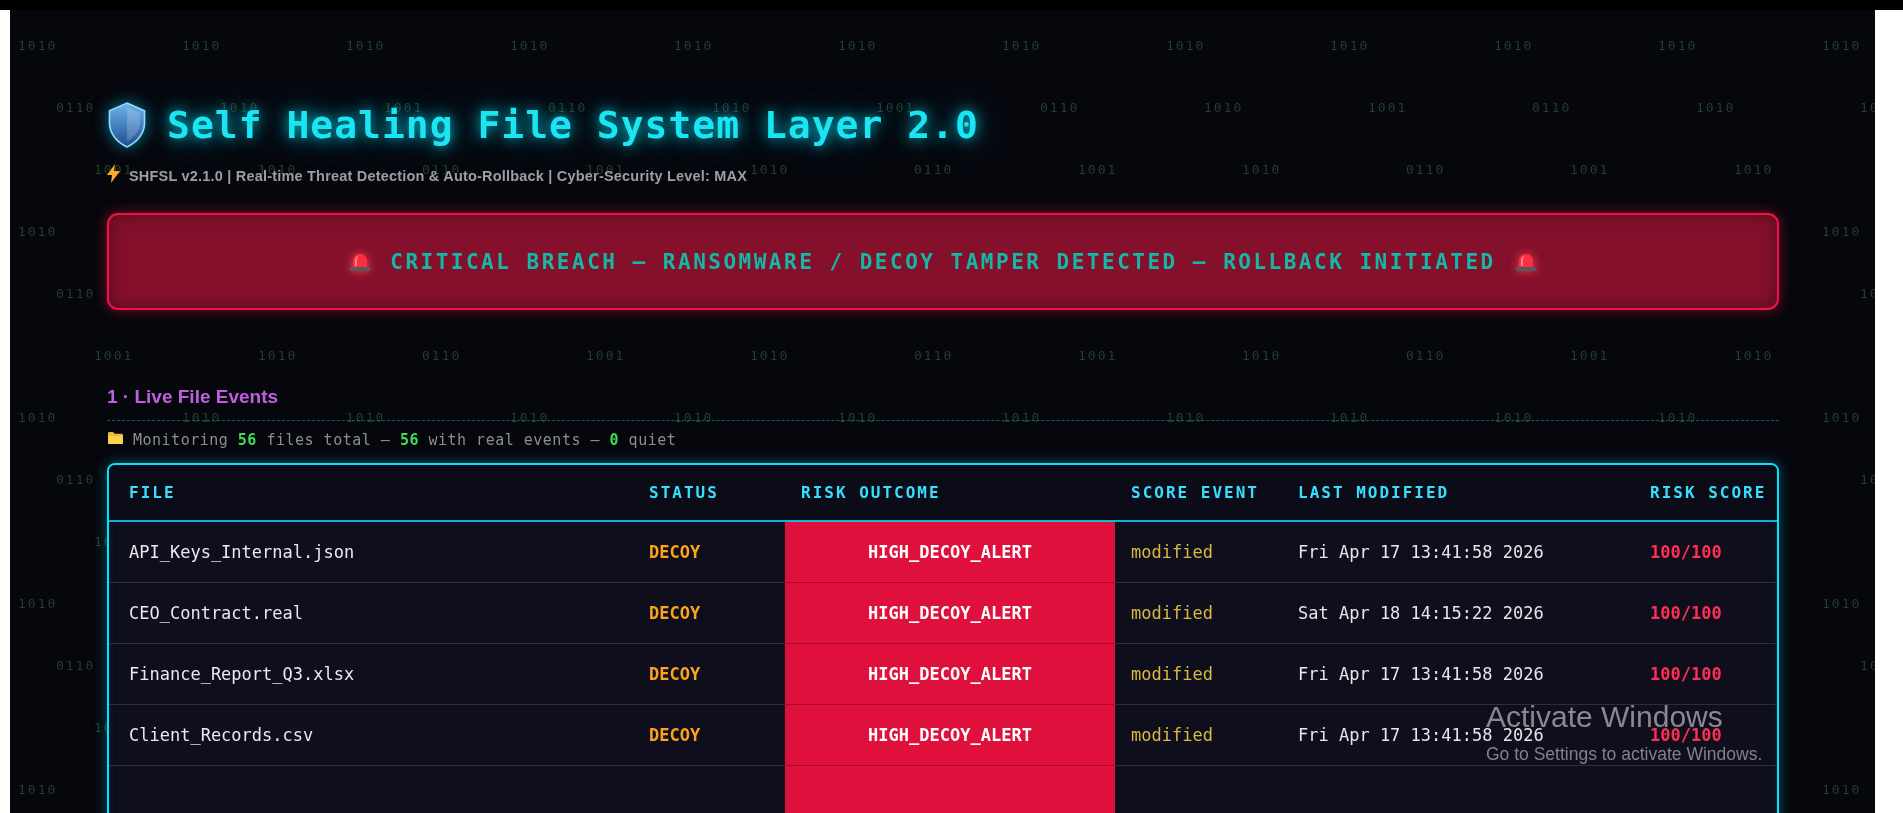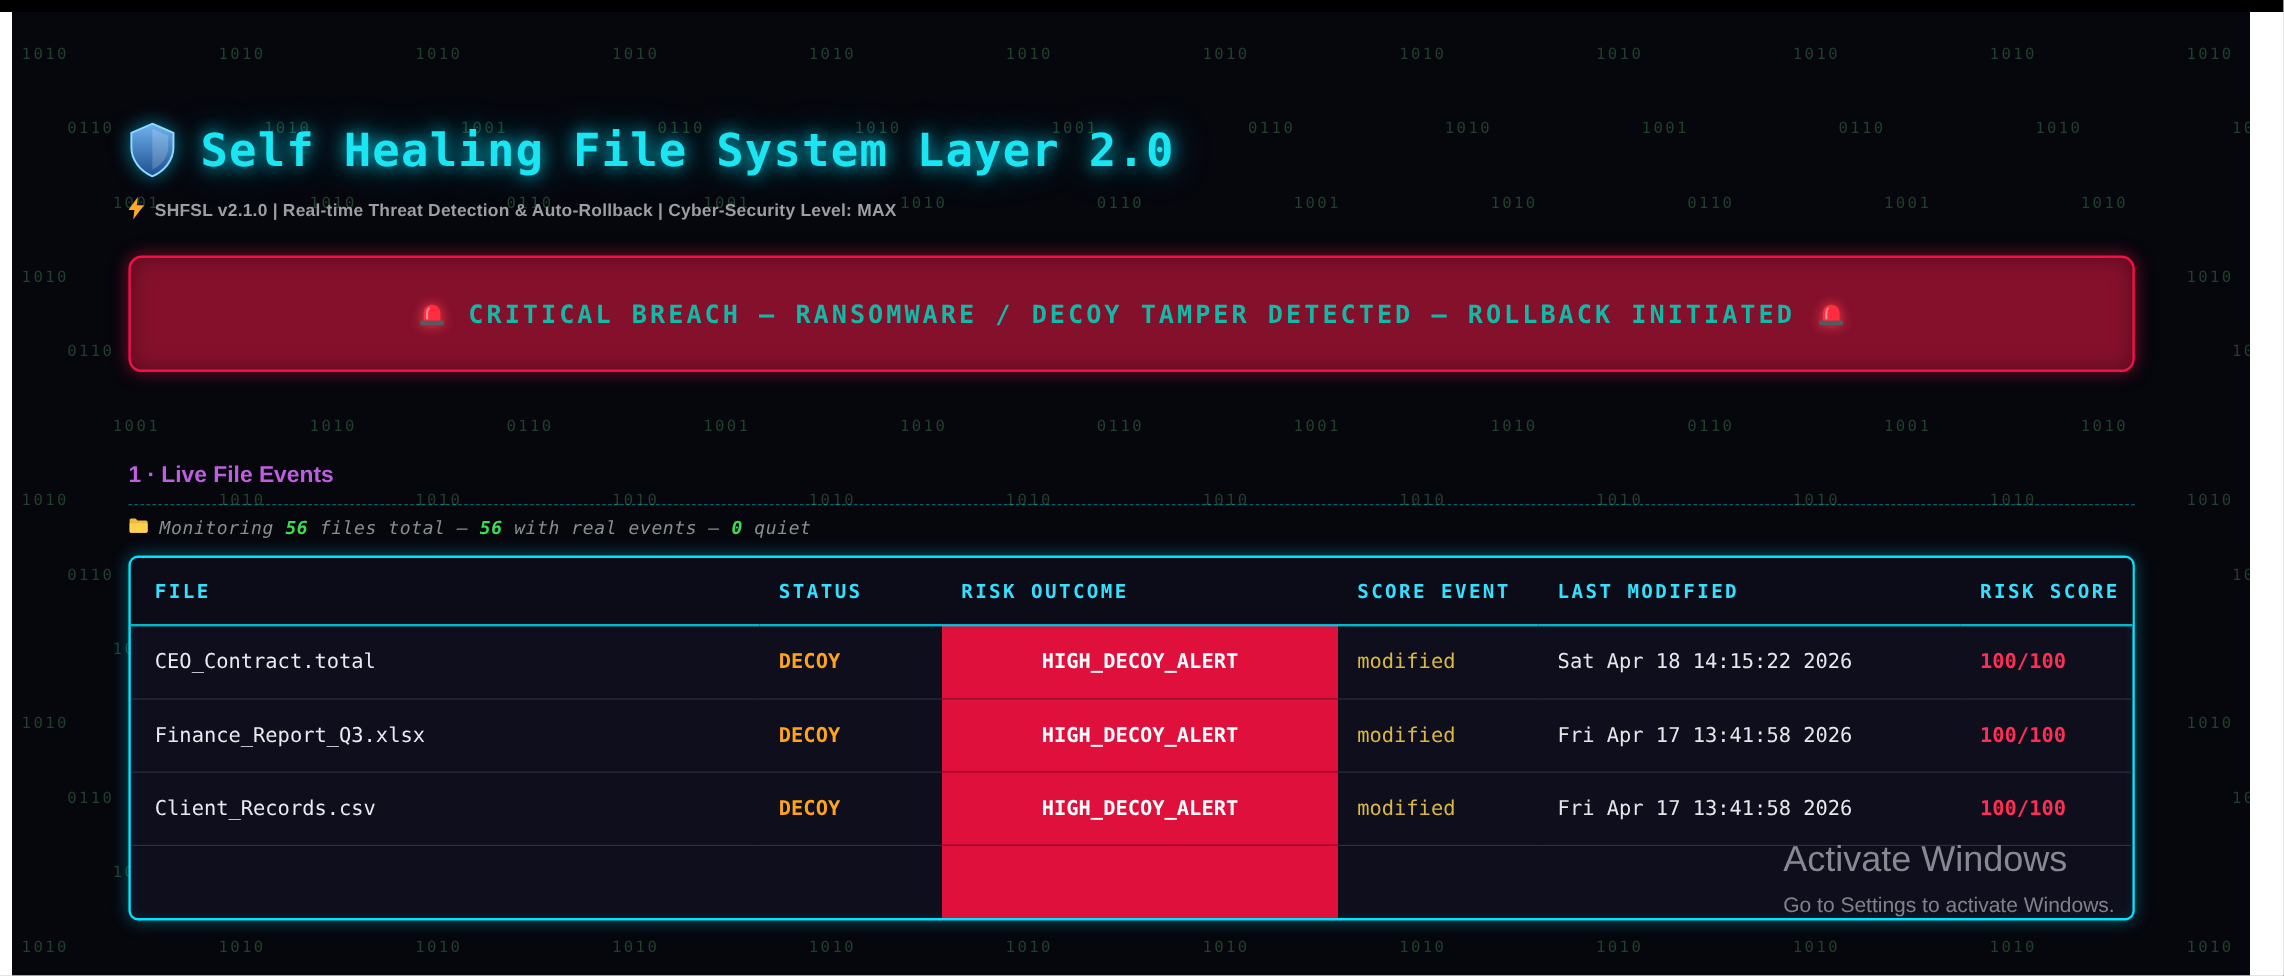--- a/index.html
+++ b/index.html
@@ -28,21 +28,21 @@
     background:#85102c; box-shadow:0 0 14px rgba(220,20,60,.55), inset 0 0 18px rgba(0,0,0,.35);
     display:flex; align-items:center; justify-content:center; gap:18px; }
   .alert-text { color:#14b8a6; font-weight:bold; font-size:21px; letter-spacing:2.5px; font-family:"DejaVu Sans Mono", monospace; }
   .siren svg { display:block; filter:drop-shadow(0 0 5px rgba(255,70,70,.9)); }
 
   
   .section-title { margin-top:76px; font-family:"Liberation Sans", sans-serif; font-weight:bold; font-size:19px; color:#bf5fe0; }
   .dashed-sep { margin-top:12px; border:none; border-top:1px dashed rgba(0,210,230,.45); height:0; }
 
   .monitoring-row { margin-top:9px; display:flex; align-items:center; gap:9px; }
-  .monitoring-text { font-size:15px; color:#8a8f8c; letter-spacing:.5px;font-style:italic; }
+  .monitoring-text { font-size:15px; color:#8a8f8c; letter-spacing:.5px; }
   .mon-num { color:#3ddc55; font-weight:bold; }
   .mon-txt { color:#8a8f8c; }
 
   
   .events-table-wrap { margin-top:14px; border:2px solid #00e5ff; border-radius:8px; overflow:hidden;
     box-shadow:0 0 14px rgba(0,229,255,.35), inset 0 0 10px rgba(0,229,255,.10); background:#0e0e1c; }
   table { width:100%; border-collapse:collapse; table-layout:fixed; }
   thead th { height:56px; background:#0c0c19; color:#35e0ff; font-size:16px; font-weight:bold; letter-spacing:2px;
     text-align:left; padding-left:16px; border-bottom:2px solid rgba(0,215,240,.85); font-family:"DejaVu Sans Mono", monospace; }
   thead th.col0 { padding-left:20px; }
@@ -297,21 +297,29 @@
                 <th class="col0">FILE</th>
                 <th class="col1">STATUS</th>
                 <th class="col2">RISK OUTCOME</th>
                 <th class="col3">SCORE EVENT</th>
                 <th class="col4">LAST MODIFIED</th>
                 <th class="col5">RISK SCORE</th>
               </tr>
           </thead>
           <tbody>
               <tr>
-                <td class="cell-file">CEO_Contract.total</td>
+                <td class="cell-file">API_Keys_Internal.json</td>
+                <td class="cell-status">DECOY</td>
+                <td class="cell-risk">HIGH_DECOY_ALERT</td>
+                <td class="cell-event">modified</td>
+                <td class="cell-modified">Fri Apr 17 13:41:58 2026</td>
+                <td class="cell-score">100/100</td>
+              </tr>
+              <tr>
+                <td class="cell-file">CEO_Contract.real</td>
                 <td class="cell-status">DECOY</td>
                 <td class="cell-risk">HIGH_DECOY_ALERT</td>
                 <td class="cell-event">modified</td>
                 <td class="cell-modified">Sat Apr 18 14:15:22 2026</td>
                 <td class="cell-score">100/100</td>
               </tr>
               <tr>
                 <td class="cell-file">Finance_Report_Q3.xlsx</td>
                 <td class="cell-status">DECOY</td>
                 <td class="cell-risk">HIGH_DECOY_ALERT</td>

